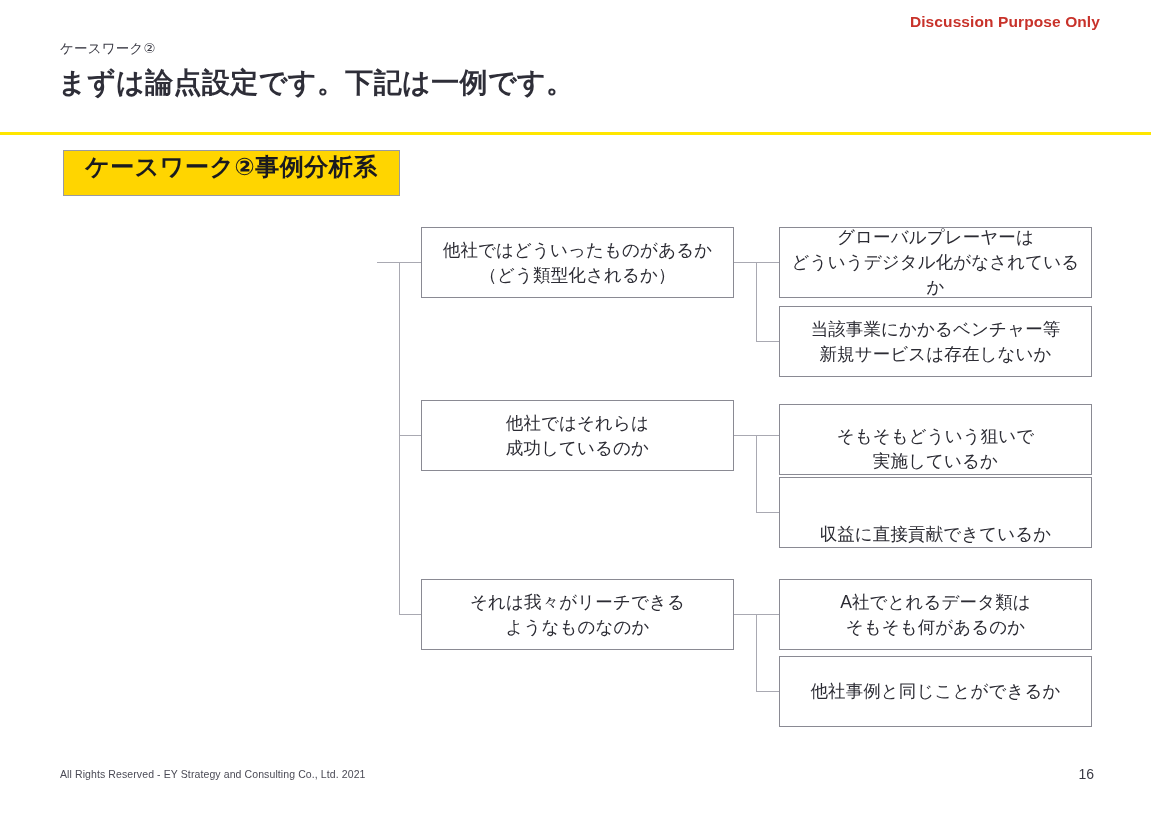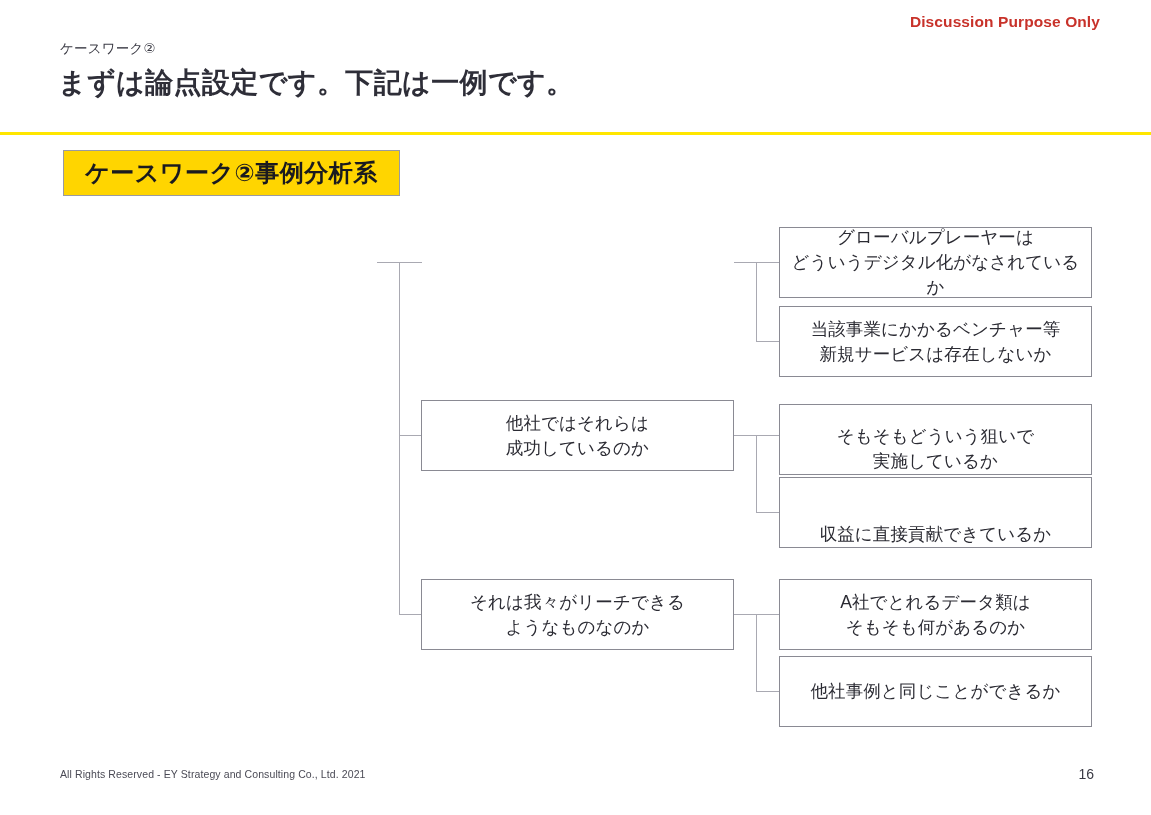--- a/index.html
+++ b/index.html
@@ -66,21 +66,20 @@
   #section-badge {
     position: absolute;
     left: 63px;
     top: 150px;
     width: 337px;
     height: 46px;
     background: #ffd500;
     border: 1.4px solid #9a9aa2;
     box-sizing: border-box;
     display: flex;
-    align-items: center;
     justify-content: center;
   }
   #section-badge .badge-text {
     font-size: 24px;
     font-weight: bold;
     color: #1a1a1f;
     letter-spacing: 0.5px;
     white-space: nowrap;
   }
 
@@ -163,20 +162,24 @@
 
   <div id="tree">
 
 
     <div class="conn h" style="left:377px; top:262px;  width:23px;"></div>
     <div class="conn v" style="left:399px; top:262px;  height:353px;"></div>
     <div class="conn h" style="left:399px; top:262px;  width:23px;"></div>
     <div class="conn h" style="left:399px; top:435px;  width:23px;"></div>
     <div class="conn h" style="left:399px; top:614px;  width:23px;"></div>
 
+    <div class="node level-2" style="top:227px;">
+      <span class="node-text">他社ではどういったものがあるか
+（どう類型化されるか）</span>
+    </div>
     <div class="conn h" style="left:734px; top:262px; width:23px;"></div>
     <div class="conn v" style="left:756px; top:262px; height:80px;"></div>
     <div class="conn h" style="left:756px; top:262px; width:24px;"></div>
     <div class="conn h" style="left:756px; top:341px; width:24px;"></div>
 
     <div class="node level-3" style="top:227px;">
       <span class="node-text">グローバルプレーヤーは
 どういうデジタル化がなされているか</span>
     </div>
     <div class="node level-3" style="top:306px;font-family:Liberation Serif, serif;">

